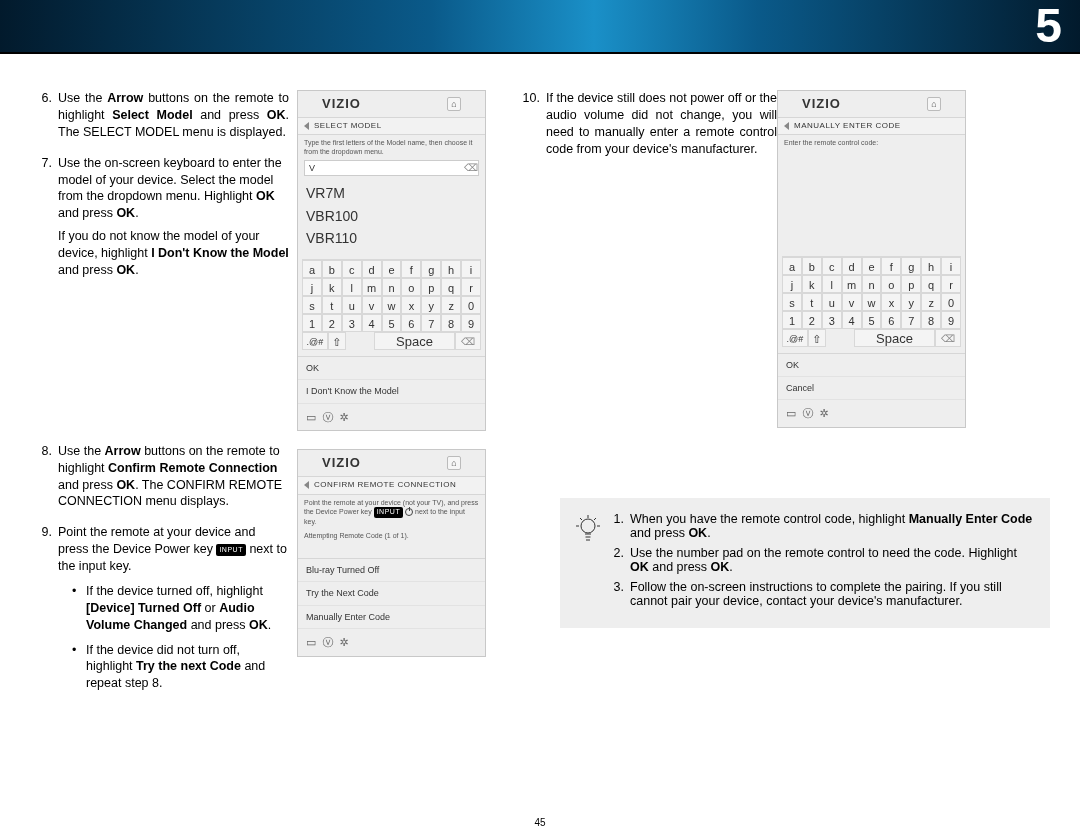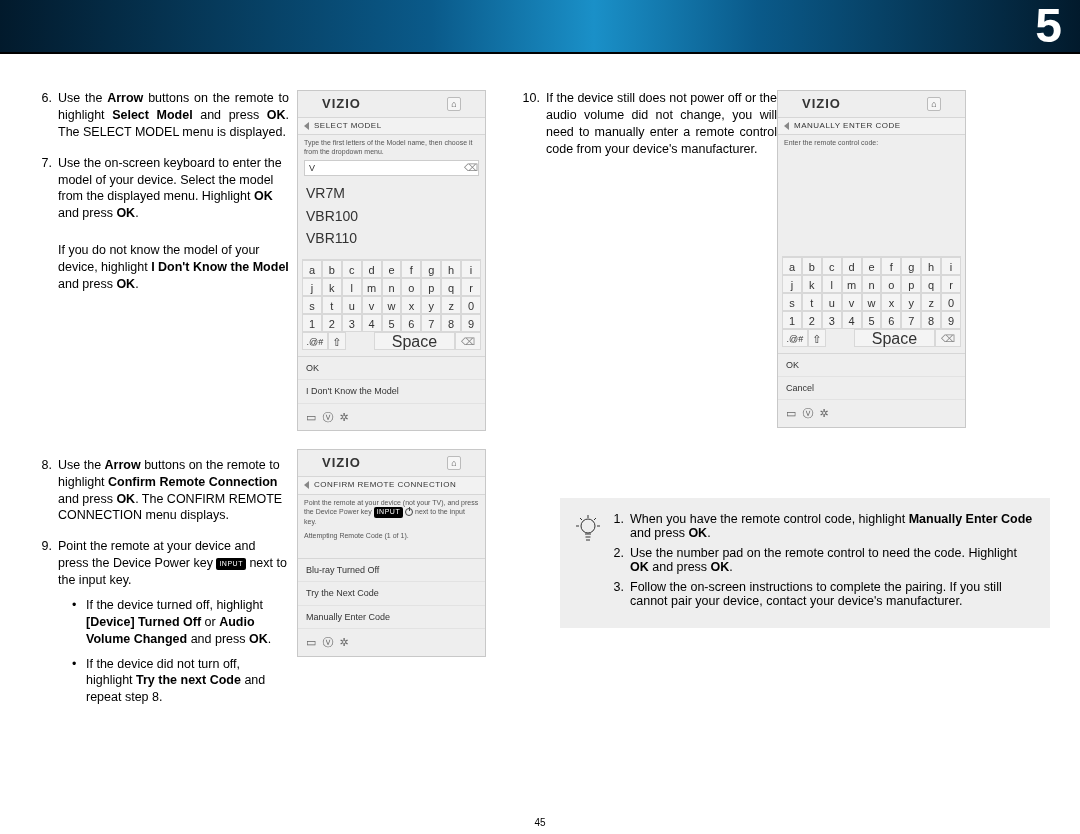--- a/index.html
+++ b/index.html
@@ -54,21 +54,21 @@
   }
   li.step .num {
     width: 24px;
     flex-shrink: 0;
     text-align: right;
     padding-right: 6px;
   }
   li.step .body { flex: 1; }
   li.step .sub {
     text-align: left;
-    margin-top: 20px;
+    margin-top: 6px;
   }
   .bullet-row { display: flex; margin-top: 8px; padding-left: 14px; text-align: left; }
   .bullet-row .dot { width: 14px; flex-shrink: 0; }
   .input-chip {
     display: inline-block;
     background: #000;
     color: #fff;
     font-size: 7px;
     padding: 1px 3px;
     border-radius: 2px;
@@ -176,21 +176,21 @@
   .key {
     flex: 1;
     border: 0.5px solid #d8d8d8;
     background: #f4f4f4;
     text-align: center;
     font-size: 11px;
     height: 18px;
     line-height: 18px;
   }
   .key.sym { font-size: 9px; }
-  .key.wide { flex: 3; font-size: 16px; margin-left: 28px;}
+  .key.wide { flex: 3; font-size: 13px; margin-left: 28px;}
   .key.bs { flex: 1; font-size: 10px; color: #888; }
   .menu-list {
     border-top: 1px solid #d6d6d6;
     margin-top: 6px;
     font-size: 9px;
   }
   .menu-item {
     padding: 5px 8px;
     border-bottom: 1px solid #e2e2e2;
   }
@@ -241,21 +241,21 @@
     <ol>
       <li class="step">
         <span class="num">6.</span>
         <span class="body">
           <span>Use the </span><b>Arrow</b><span> buttons on the remote to highlight </span><b>Select Model</b><span> and press </span><b>OK</b><span>. The SELECT MODEL menu is displayed.</span>
         </span>
       </li>
       <li class="step">
         <span class="num">7.</span>
         <span class="body" style="text-align:left">
-          <span>Use the on-screen keyboard to enter the model of your device. Select the model from the displayed menu. Highlight </span><b>OK</b><span> and press </span><b>OK</b><span>.</span>
+          <span>Use the on-screen keyboard to enter the model of your device. Select the model from the dropdown menu. Highlight </span><b>OK</b><span> and press </span><b>OK</b><span>.</span>
           <div class="sub">
             <span>If you do not know the model of your device, highlight </span><b>I Don't Know the Model</b><span> and press </span><b>OK</b><span>.</span>
           </div>
         </span>
       </li>
     </ol>
 
     <div style="height:150px"></div>
 
     <ol>

